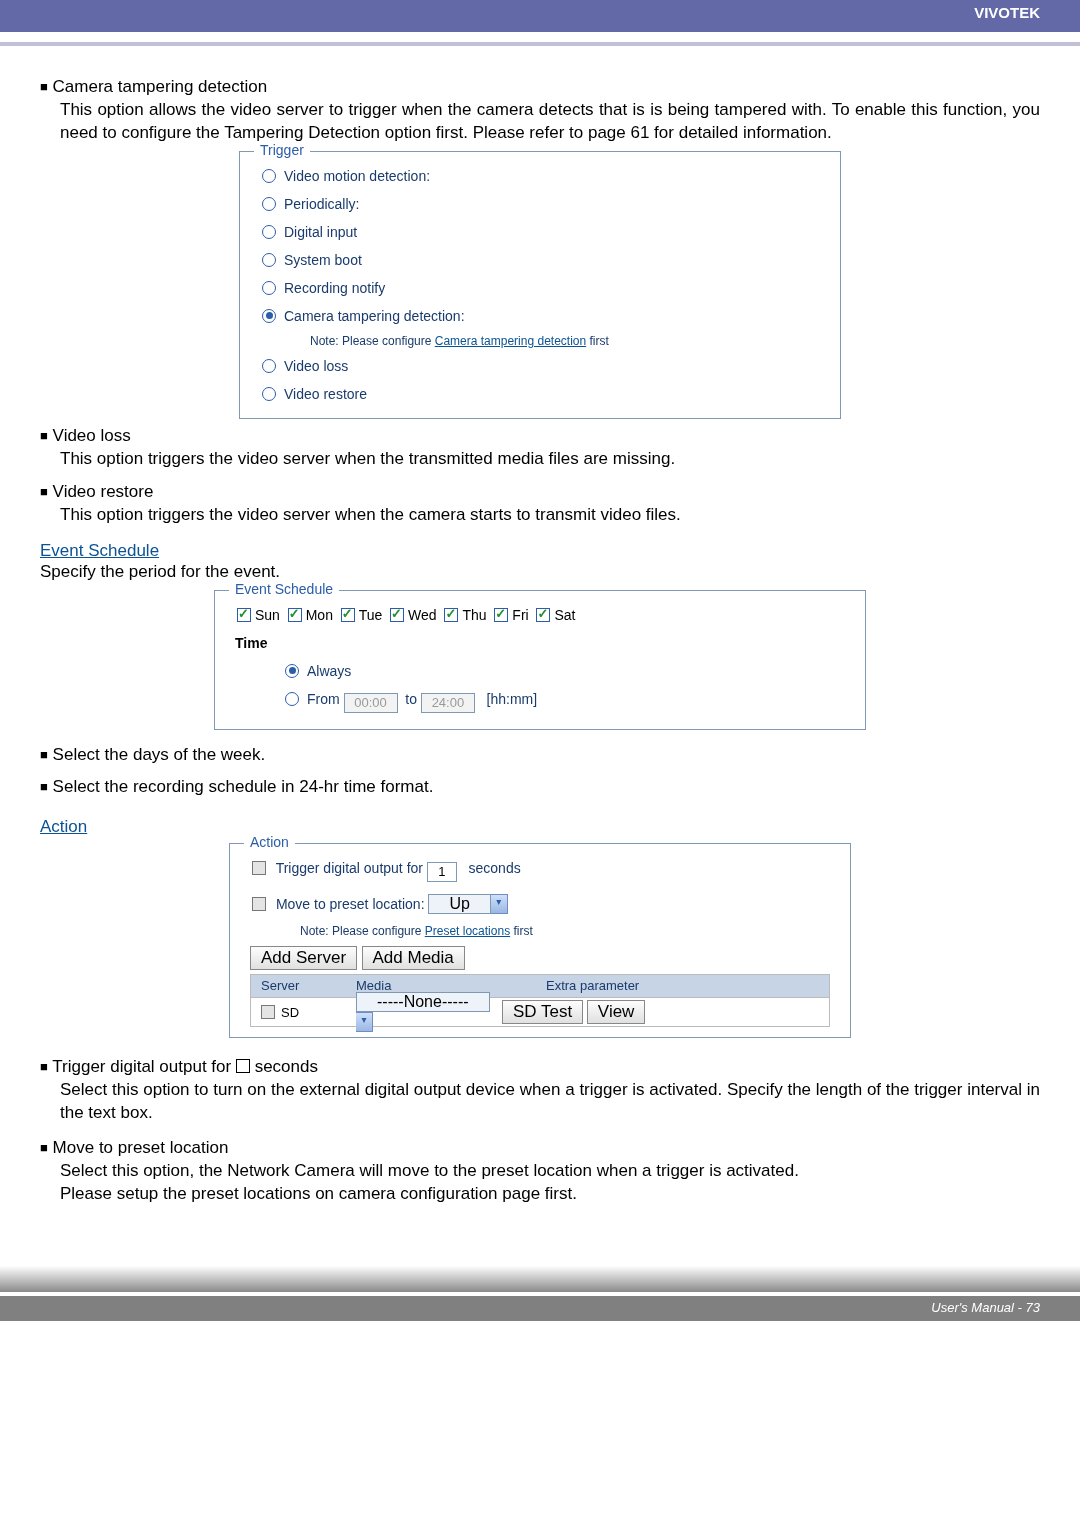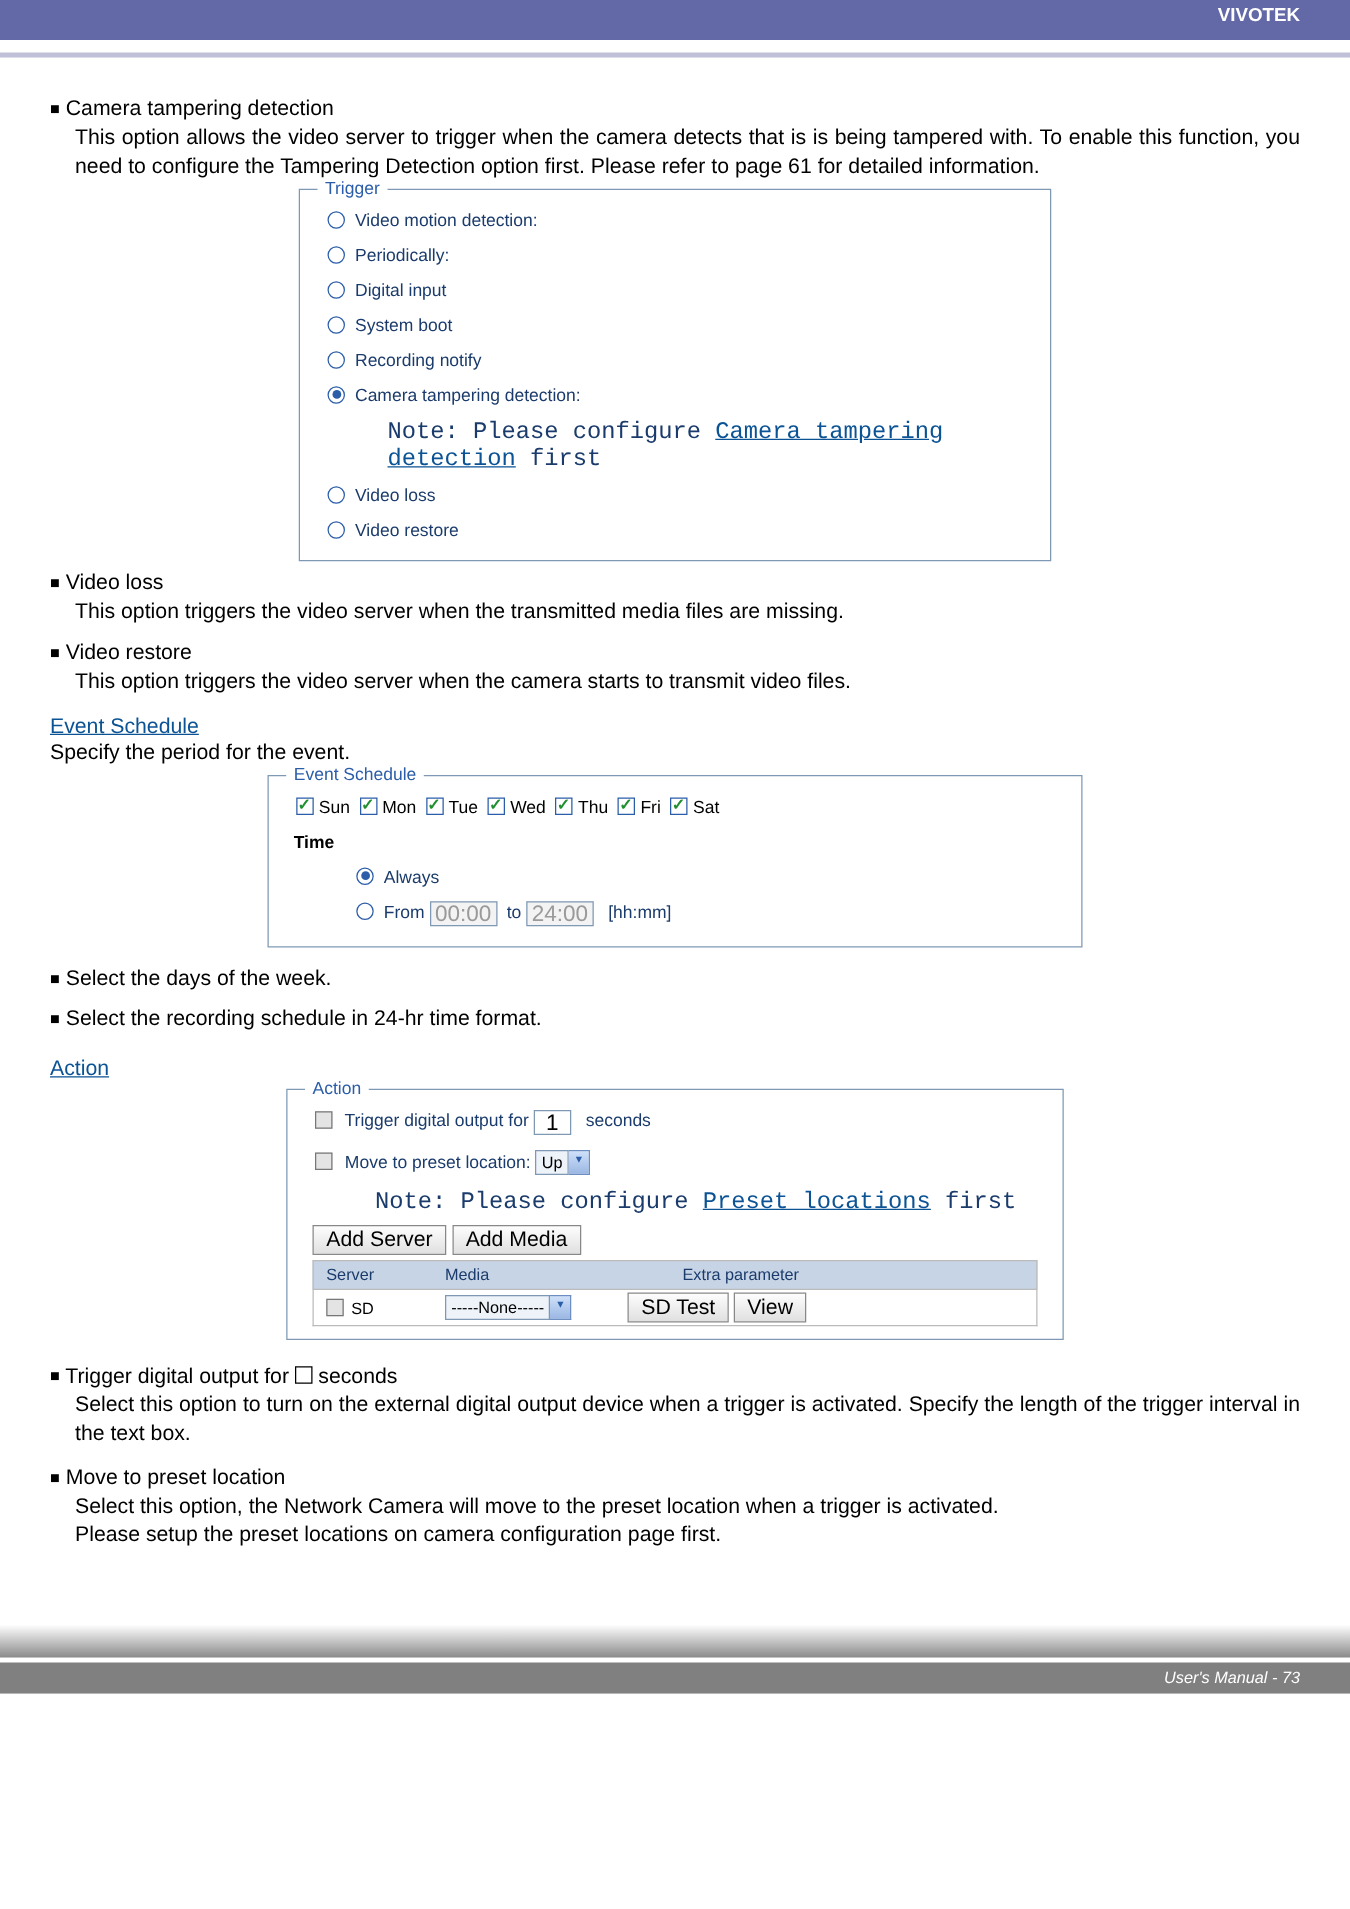--- a/index.html
+++ b/index.html
@@ -94,27 +94,27 @@
     left: 0px; top: -3px;
     font-size: 13px;
     color: #1f8f2f;
     font-weight: bold;
   }
   .gray-chk {
     display:inline-block; width:12px; height:12px;
     border:1px solid #777; background:#e4e4e4;
     vertical-align:-2px; margin-right:6px;
   }
-  .note-line { padding: 4px 0 4px 50px; font-size: 19px; color: #1a3b6b; font-family: Liberation Mono, monospace;}
+  .note-line { padding: 4px 0 4px 50px; font-size: 12px; color: #1a3b6b;}
   .note-link { color: #0b5394; text-decoration: underline; }
   .time-label { color:#000; font-weight:bold; font-size:14px; padding:6px 0; }
   .tinput {
     display:inline-block; width:52px; height:18px;
     border:1px solid #7f99b5; background:#f3f3f3;
-    color:#9a9a9a; font-size:18px; text-align:center;
+    color:#9a9a9a; font-size:13px; text-align:center;
     line-height:18px; vertical-align:-3px;
   }
   .tinput.white { background:#fff; color:#000; }
   .tinput.short { width:28px; }
   .btn {
     display:inline-block;
     border:1px solid #888;
     background: linear-gradient(#fdfdfd,#e0e0e0);
     font-size:17px; padding:2px 10px; height:18px; line-height:18px;
     color:#000;
@@ -127,22 +127,22 @@
   .tbl-row {
     display:flex; background:#fff;
     font-size:13px; border:1px solid #bbb; border-top:none;
     height:28px; align-items:center;
   }
   .col-srv { width:95px; padding-left:10px; }
   .col-med { width:140px; }
   .col-ext { flex:1; text-align:left; padding-left:50px;}
   .dd {
     display:inline-block; border:1px solid #7f99b5;
-    background:#eef2f9; font-size:13px; height:18px;
-    line-height:18px; padding:0 4px; color:#000;
+    background:#eef2f9; font-size:16px; height:18px;
+    line-height:18px; padding:0 20px; color:#000;
   }
   .dd-arrow {
     display:inline-block; width:16px; height:18px;
     background:linear-gradient(#cfe0f9,#9ab7e3);
     border:1px solid #6d8ec2; border-left:none;
     vertical-align:top; text-align:center; line-height:14px;
     font-size:10px; color:#2b5da9;
   }
   .footer {
     text-align: right;

